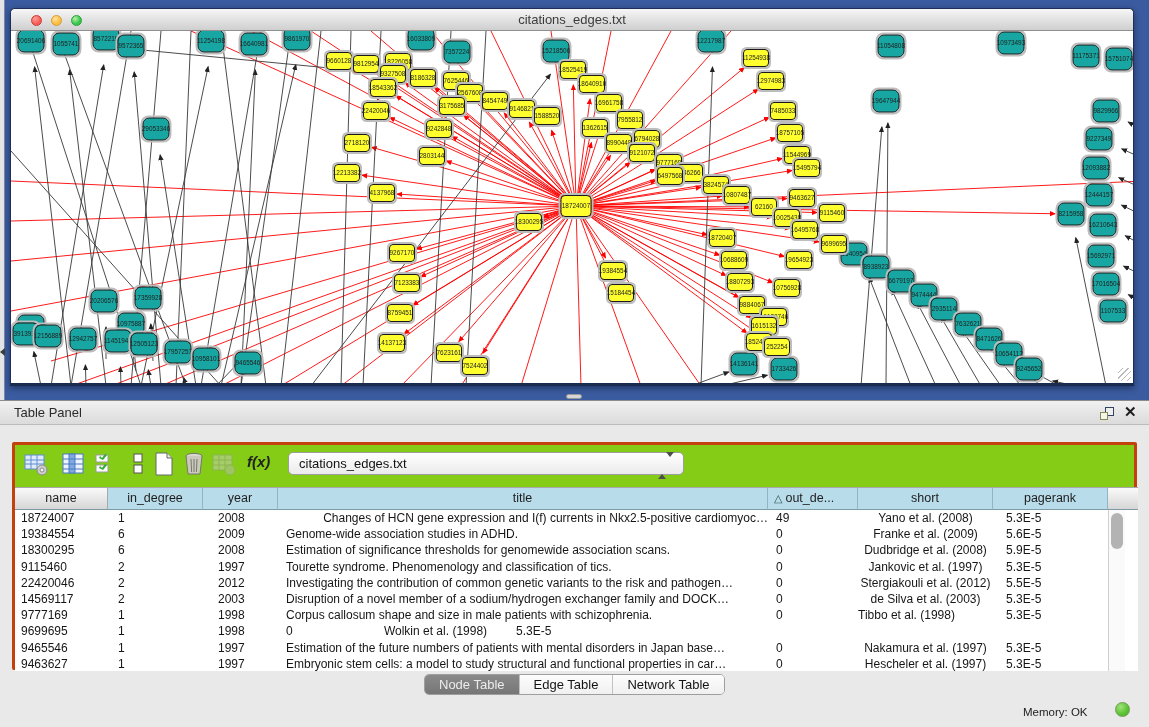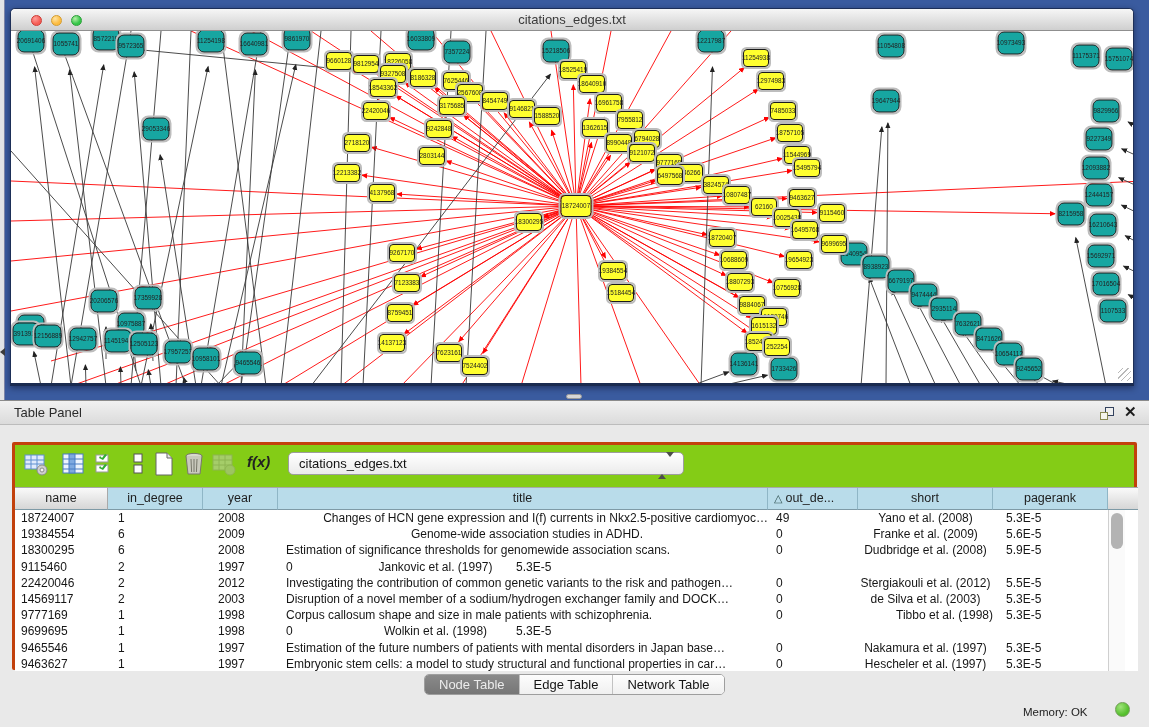--- a/index.html
+++ b/index.html
@@ -903,38 +903,39 @@
           <div class="td" style="width: 75px; padding-left: 15px;">2008</div>
           <div class="td" style="width: 490px; padding-left: 8px; text-align: right;">Changes of HCN gene expression and I(f) currents in Nkx2.5-positive cardiomyoc…</div>
           <div class="td" style="width: 90px; padding-left: 8px;">49</div>
           <div class="td" style="width: 135px; text-align: center;">Yano et al. (2008)</div>
           <div class="td" style="width: 115px; padding-left: 13px;">5.3E-5</div>
         </div>
         <div class="tr">
           <div class="td" style="width: 93px; padding-left: 6px;">19384554</div>
           <div class="td" style="width: 95px; padding-left: 10px;">6</div>
           <div class="td" style="width: 75px; padding-left: 15px;">2009</div>
-          <div class="td" style="width: 490px; padding-left: 8px; text-align: center;">Genome-wide association studies in ADHD.</div>
+          <div class="td" style="width: 490px; padding-left: 8px;">Genome-wide association studies in ADHD.</div>
           <div class="td" style="width: 90px; padding-left: 8px;">0</div>
           <div class="td" style="width: 135px; text-align: center;">Franke et al. (2009)</div>
           <div class="td" style="width: 115px; padding-left: 13px;">5.6E-5</div>
         </div>
         <div class="tr">
           <div class="td" style="width: 93px; padding-left: 6px;">18300295</div>
           <div class="td" style="width: 95px; padding-left: 10px;">6</div>
           <div class="td" style="width: 75px; padding-left: 15px;">2008</div>
           <div class="td" style="width: 490px; padding-left: 8px;">Estimation of significance thresholds for genomewide association scans.</div>
           <div class="td" style="width: 90px; padding-left: 8px;">0</div>
           <div class="td" style="width: 135px; text-align: center;">Dudbridge et al. (2008)</div>
           <div class="td" style="width: 115px; padding-left: 13px;">5.9E-5</div>
         </div>
         <div class="tr">
           <div class="td" style="width: 93px; padding-left: 6px;">9115460</div>
           <div class="td" style="width: 95px; padding-left: 10px;">2</div>
           <div class="td" style="width: 75px; padding-left: 15px;">1997</div>
+          <div class="td" style="width: 490px; padding-left: 8px;">Tourette syndrome. Phenomenology and classification of tics.</div>
           <div class="td" style="width: 90px; padding-left: 8px;">0</div>
           <div class="td" style="width: 135px; text-align: center;">Jankovic et al. (1997)</div>
           <div class="td" style="width: 115px; padding-left: 13px;">5.3E-5</div>
         </div>
         <div class="tr">
           <div class="td" style="width: 93px; padding-left: 6px;">22420046</div>
           <div class="td" style="width: 95px; padding-left: 10px;">2</div>
           <div class="td" style="width: 75px; padding-left: 15px;">2012</div>
           <div class="td" style="width: 490px; padding-left: 8px;">Investigating the contribution of common genetic variants to the risk and pathogen…</div>
           <div class="td" style="width: 90px; padding-left: 8px;">0</div>
@@ -949,21 +950,21 @@
           <div class="td" style="width: 90px; padding-left: 8px;">0</div>
           <div class="td" style="width: 135px; text-align: center;">de Silva et al. (2003)</div>
           <div class="td" style="width: 115px; padding-left: 13px;">5.3E-5</div>
         </div>
         <div class="tr">
           <div class="td" style="width: 93px; padding-left: 6px;">9777169</div>
           <div class="td" style="width: 95px; padding-left: 10px;">1</div>
           <div class="td" style="width: 75px; padding-left: 15px;">1998</div>
           <div class="td" style="width: 490px; padding-left: 8px;">Corpus callosum shape and size in male patients with schizophrenia.</div>
           <div class="td" style="width: 90px; padding-left: 8px;">0</div>
-          <div class="td" style="width: 135px; text-align: right;">Tibbo et al. (1998)</div>
+          <div class="td" style="width: 135px; text-align: left;">Tibbo et al. (1998)</div>
           <div class="td" style="width: 115px; padding-left: 13px;">5.3E-5</div>
         </div>
         <div class="tr">
           <div class="td" style="width: 93px; padding-left: 6px;">9699695</div>
           <div class="td" style="width: 95px; padding-left: 10px;">1</div>
           <div class="td" style="width: 75px; padding-left: 15px;">1998</div>
           <div class="td" style="width: 90px; padding-left: 8px;">0</div>
           <div class="td" style="width: 135px; text-align: center;">Wolkin et al. (1998)</div>
           <div class="td" style="width: 115px; padding-left: 13px;">5.3E-5</div>
         </div>

